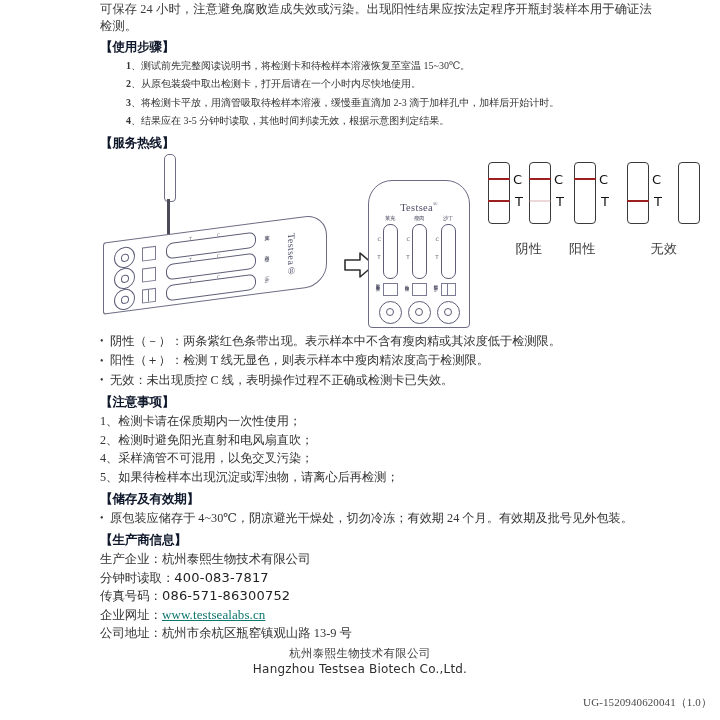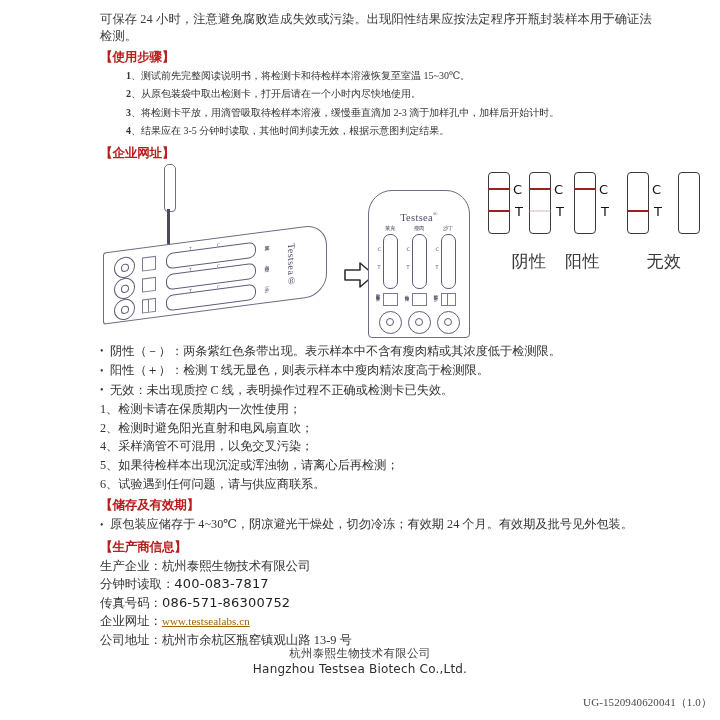--- a/index.html
+++ b/index.html
@@ -22,31 +22,31 @@
     height: 720px;
     box-sizing: border-box;
     padding: 0 62px 0 100px;
   }
 
   
   .intro {
     font-size: 12.3px;
     line-height: 17px;
     margin: 0;
-    padding-top: 11px;
+    padding-top: 1px;
     letter-spacing: .1px;
     color: #3a3a3a;
   }
   .section-head {
     font-family: "DejaVu Sans", "Liberation Sans", sans-serif;
     font-weight: bold;
     font-size: 12.6px;
     line-height: 19px;
     margin: 2px 0 1px 0;
-    color: #b91c1c;
+    color: #0f172a;
     letter-spacing: -0.2px;
   }
   .step {
     font-size: 10px;
     line-height: 18.4px;
     margin: 0;
     padding-left: 26px;
     color: #333;
   }
   .step .num {
@@ -80,22 +80,22 @@
     margin: 0;
     color: #333;
   }
   .info-line .val-sans {
     font-family: "DejaVu Sans", "Liberation Sans", sans-serif;
     font-size: 13px;
     letter-spacing: .2px;
     color: #222;
   }
   .link {
-    color: #a16207;
-    font-size: 11px;
+    color: #0f766e;
+    font-size: 13px;
     letter-spacing: .1px;
   }
 
   
   .figure {
     position: relative;
     height: 178px;
     margin-top: 2px;
   }
 
@@ -357,21 +357,21 @@
     color: #111;
     line-height: 1;
     margin-left: 2px;
     margin-right: 6px;
   }
   .ct-lbl.c { margin-top: 11px; }
   .ct-lbl.t { margin-top: 33px; }
   .res-caption {
     margin-top: 16px;
     font-family: "DejaVu Sans", "Liberation Sans", sans-serif;
-    font-size: 17px;
+    font-size: 13px;
     color: #3a3a3a;
     text-align: center;
     letter-spacing: .5px;
   }
 
   
   .footer {
     position: absolute;
     left: 0;
     top: 645px;
@@ -409,21 +409,21 @@
 <div id="page">
 
   <p class="intro">可保存 24 小时，注意避免腐败造成失效或污染。出现阳性结果应按法定程序开瓶封装样本用于确证法检测。</p>
 
   <h2 class="section-head">【使用步骤】</h2>
   <p class="step"><span class="num">1</span><span>、测试前先完整阅读说明书，将检测卡和待检样本溶液恢复至室温 15~30℃。</span></p>
   <p class="step"><span class="num">2</span><span>、从原包装袋中取出检测卡，打开后请在一个小时内尽快地使用。</span></p>
   <p class="step"><span class="num">3</span><span>、将检测卡平放，用滴管吸取待检样本溶液，缓慢垂直滴加 2-3 滴于加样孔中，加样后开始计时。</span></p>
   <p class="step"><span class="num">4</span><span>、结果应在 3-5 分钟时读取，其他时间判读无效，根据示意图判定结果。</span></p>
 
-  <h2 class="section-head">【企业网址】</h2>
+  <h2 class="section-head">【服务热线】</h2>
 
   <div class="figure">
 
     <div class="pipette">
       <div class="pip-bulb"></div>
       <div class="pip-stem"></div>
       <div class="drop"></div>
     </div>
 
     <div class="card-flat">
@@ -561,25 +561,25 @@
         <div class="res-caption">无效</div>
       </div>
 
     </div>
   </div>
 
   <p class="bullet">阴性（－）：两条紫红色条带出现。表示样本中不含有瘦肉精或其浓度低于检测限。</p>
   <p class="bullet">阳性（＋）：检测 T 线无显色，则表示样本中瘦肉精浓度高于检测限。</p>
   <p class="bullet">无效：未出现质控 C 线，表明操作过程不正确或检测卡已失效。</p>
 
+  <h2 class="section-head">【注意事项】</h2>
   <p class="note">1、检测卡请在保质期内一次性使用；</p>
   <p class="note">2、检测时避免阳光直射和电风扇直吹；</p>
   <p class="note">4、采样滴管不可混用，以免交叉污染；</p>
   <p class="note">5、如果待检样本出现沉淀或浑浊物，请离心后再检测；</p>
-  <p class="note">6、试验遇到任何问题，请与供应商联系。</p>
 
   <h2 class="section-head">【储存及有效期】</h2>
   <p class="bullet">原包装应储存于 4~30℃，阴凉避光干燥处，切勿冷冻；有效期 24 个月。有效期及批号见外包装。</p>
 
   <h2 class="section-head">【生产商信息】</h2>
   <p class="info-line"><span>生产企业：</span><span>杭州泰熙生物技术有限公司</span></p>
   <p class="info-line"><span>分钟时读取：</span><span class="val-sans">400-083-7817</span></p>
   <p class="info-line"><span>传真号码：</span><span class="val-sans">086-571-86300752</span></p>
   <p class="info-line"><span>企业网址：</span><a class="link" href="#">www.testsealabs.cn</a></p>
   <p class="info-line"><span>公司地址：</span><span>杭州市余杭区瓶窑镇观山路 13-9 号</span></p>

